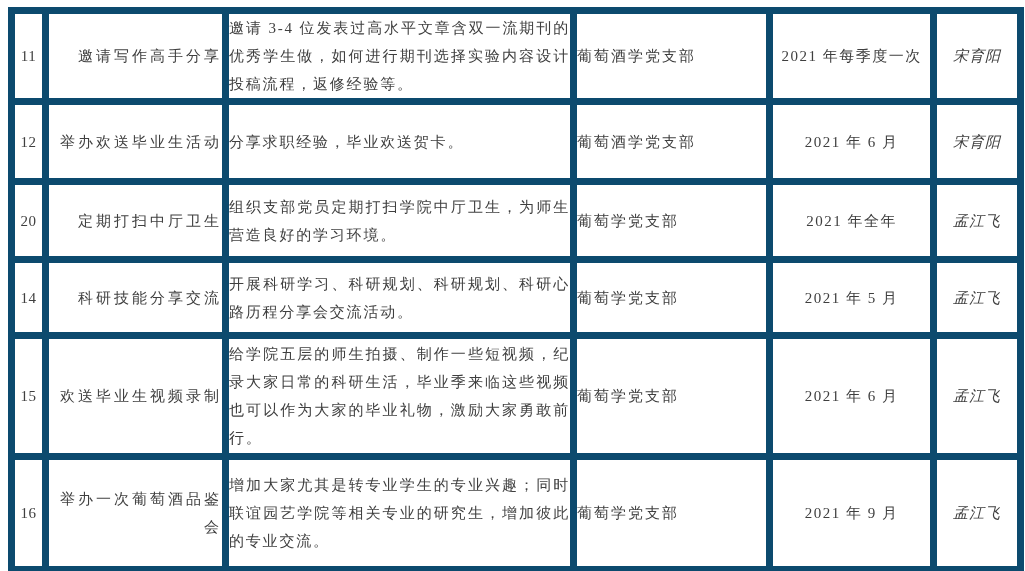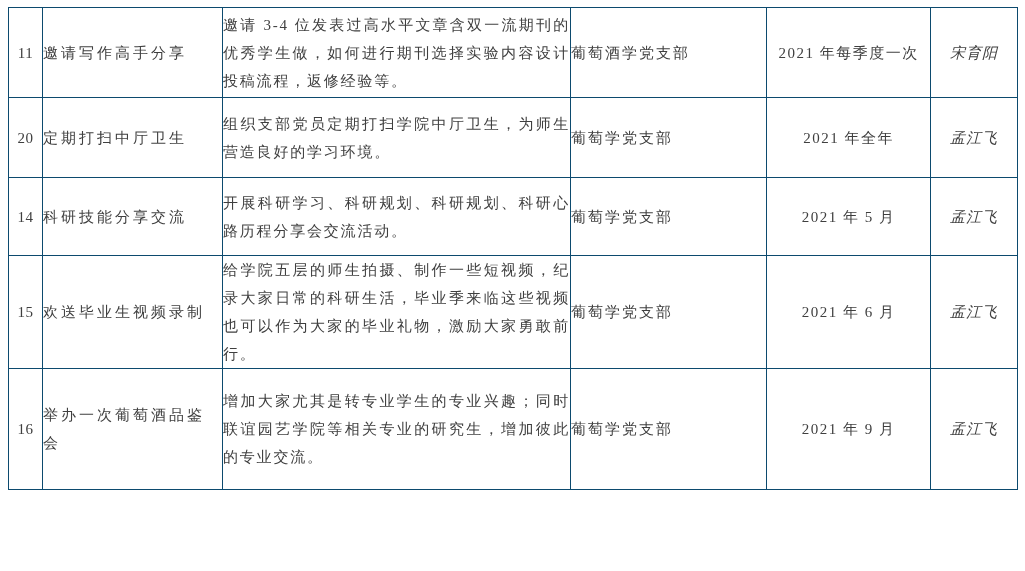--- a/index.html
+++ b/index.html
@@ -18,21 +18,21 @@
   }
   table.activity-table {
     position: absolute;
     left: 8px;
     top: 7px;
     width: 1009px;
     border-collapse: collapse;
     table-layout: fixed;
   }
   table.activity-table td {
-    border: 1px solid #0c4a6e;
+    border: 7px solid #0c4a6e;
     vertical-align: middle;
     padding: 0;
     font-size: 15px;
     line-height: 28px;
     color: #3f3f3f;
   }
   col.c-idx    { width: 34px; }
   col.c-name   { width: 180px; }
   col.c-desc   { width: 348px; }
   col.c-org    { width: 196px; }
@@ -44,21 +44,21 @@
   tr.t-row:nth-child(3) { height: 78px; }
   tr.t-row:nth-child(4) { height: 76px; }
   tr.t-row:nth-child(5) { height: 121px; }
   tr.t-row:nth-child(6) { height: 113px; }
 
   td.c-idx {
     text-align: center;
     letter-spacing: 0.5px;
   }
   td.c-name {
-    text-align: left;
+    text-align: right;
     letter-spacing: 3px;
     padding: 0 3px;
   }
   td.c-desc {
     text-align: justify;
     text-align-last: left;
     letter-spacing: 1.8px;
     padding: 2px 6px 2px 8px;
   }
   td.c-org {
@@ -91,20 +91,28 @@
     <tbody>
   <tr class="t-row">
     <td class="c-idx">11</td>
     <td class="c-name">邀请写作高手分享</td>
     <td class="c-desc">邀请 3-4 位发表过高水平文章含双一流期刊的优秀学生做，如何进行期刊选择实验内容设计投稿流程，返修经验等。</td>
     <td class="c-org">葡萄酒学党支部</td>
     <td class="c-time">2021 年每季度一次</td>
     <td class="c-person">宋育阳</td>
   </tr>
 
+  <tr class="t-row">
+    <td class="c-idx">12</td>
+    <td class="c-name">举办欢送毕业生活动</td>
+    <td class="c-desc">分享求职经验，毕业欢送贺卡。</td>
+    <td class="c-org">葡萄酒学党支部</td>
+    <td class="c-time">2021 年 6 月</td>
+    <td class="c-person">宋育阳</td>
+  </tr>
 
   <tr class="t-row">
     <td class="c-idx">20</td>
     <td class="c-name">定期打扫中厅卫生</td>
     <td class="c-desc">组织支部党员定期打扫学院中厅卫生，为师生营造良好的学习环境。</td>
     <td class="c-org">葡萄学党支部</td>
     <td class="c-time">2021 年全年</td>
     <td class="c-person">孟江飞</td>
   </tr>
 

